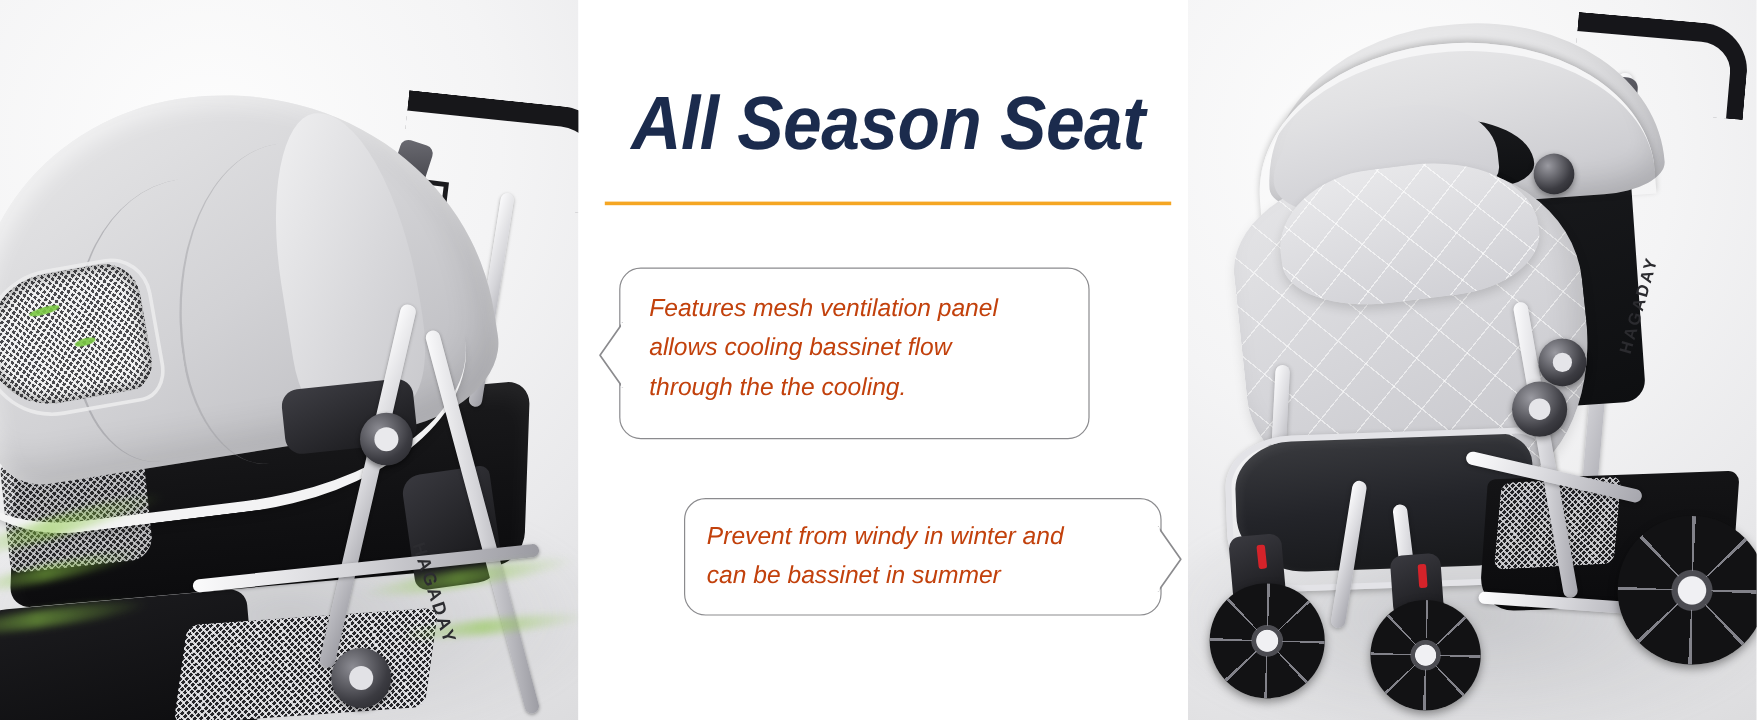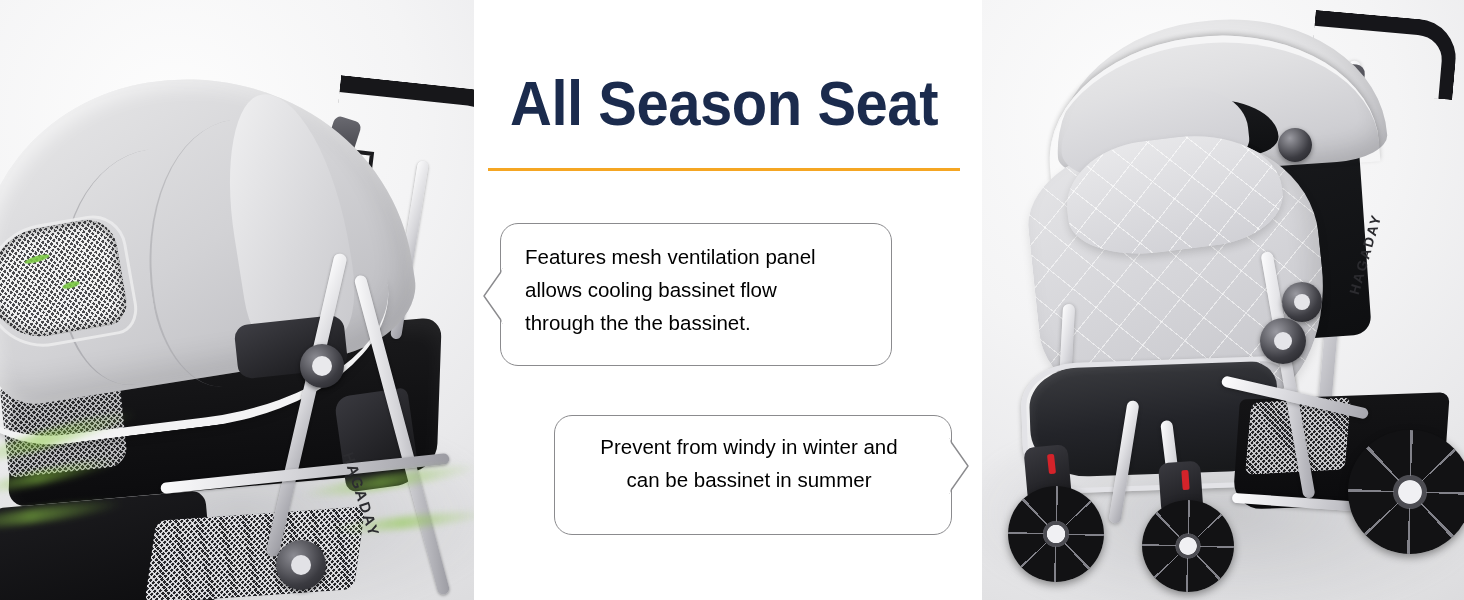--- a/index.html
+++ b/index.html
@@ -376,25 +376,26 @@
     letter-spacing: 2px;
     font-weight: 700;
     transform: rotate(-74deg);
     transform-origin: left top;
     white-space: nowrap;
   }
 
   
   #center-panel {
     position: absolute;
-    left: 474px;
+    left: 490px;
     top: 0;
     width: 500px;
     height: 600px;
     background: #ffffff;
+    font-style: italic;
   }
   #headline {
     position: absolute;
     left: 14px;
     top: 72px;
     width: 472px;
     text-align: center;
     color: #1b2b4d;
     font-size: 63px;
     line-height: 1;
@@ -412,40 +413,40 @@
     height: 3px;
     background: #f5a623;
   }
 
   .bubble {
     position: absolute;
     box-sizing: border-box;
     border: 1.4px solid #8b8b8e;
     border-radius: 18px;
     background: #ffffff;
-    color: #000000;
+    color: #c2410c;
     font-size: 20.5px;
     line-height: 33px;
     font-family: "Liberation Sans", sans-serif;
   }
   #bubble-1 {
     left: 26px;
     top: 223px;
     width: 392px;
     height: 143px;
     padding: 16px 18px 0 24px;
     text-align: left;
   }
   #bubble-2 {
     left: 80px;
     top: 415px;
     width: 398px;
-    height: 120px;
+    height: 98px;
     padding: 14px 26px 0 18px;
-    text-align: center;
+    text-align: left;
   }
   .bubble-line { display: block; white-space: nowrap; }
 
   .tail { position: absolute; overflow: visible; }
   #tail-1 { left: 8px;  top: 268px; width: 22px; height: 56px; }
   #tail-2 { left: 474px; top: 438px; width: 22px; height: 56px; }
 </style>
 </head>
 <body>
 
@@ -550,21 +551,21 @@
   </div>
 
   <div id="center-panel">
 
     <div id="headline">All Season Seat</div>
     <div id="headline-rule"></div>
 
     <div class="bubble" id="bubble-1">
       <span class="bubble-line">Features mesh ventilation panel</span>
       <span class="bubble-line">allows cooling bassinet flow</span>
-      <span class="bubble-line">through the the bassinet.</span>
+      <span class="bubble-line">through the the cooling.</span>
     </div>
     <svg class="tail" id="tail-1" viewBox="0 0 22 56">
       <path d="M21 1 L2 28 L21 55" fill="#ffffff" stroke="#8b8b8e" stroke-width="1.4" stroke-linejoin="round"></path>
       <line x1="21" y1="1" x2="21" y2="55" stroke="#ffffff" stroke-width="3"></line>
     </svg>
 
     <div class="bubble" id="bubble-2">
       <span class="bubble-line">Prevent from windy in winter and</span>
       <span class="bubble-line">can be bassinet in summer</span>
     </div>

